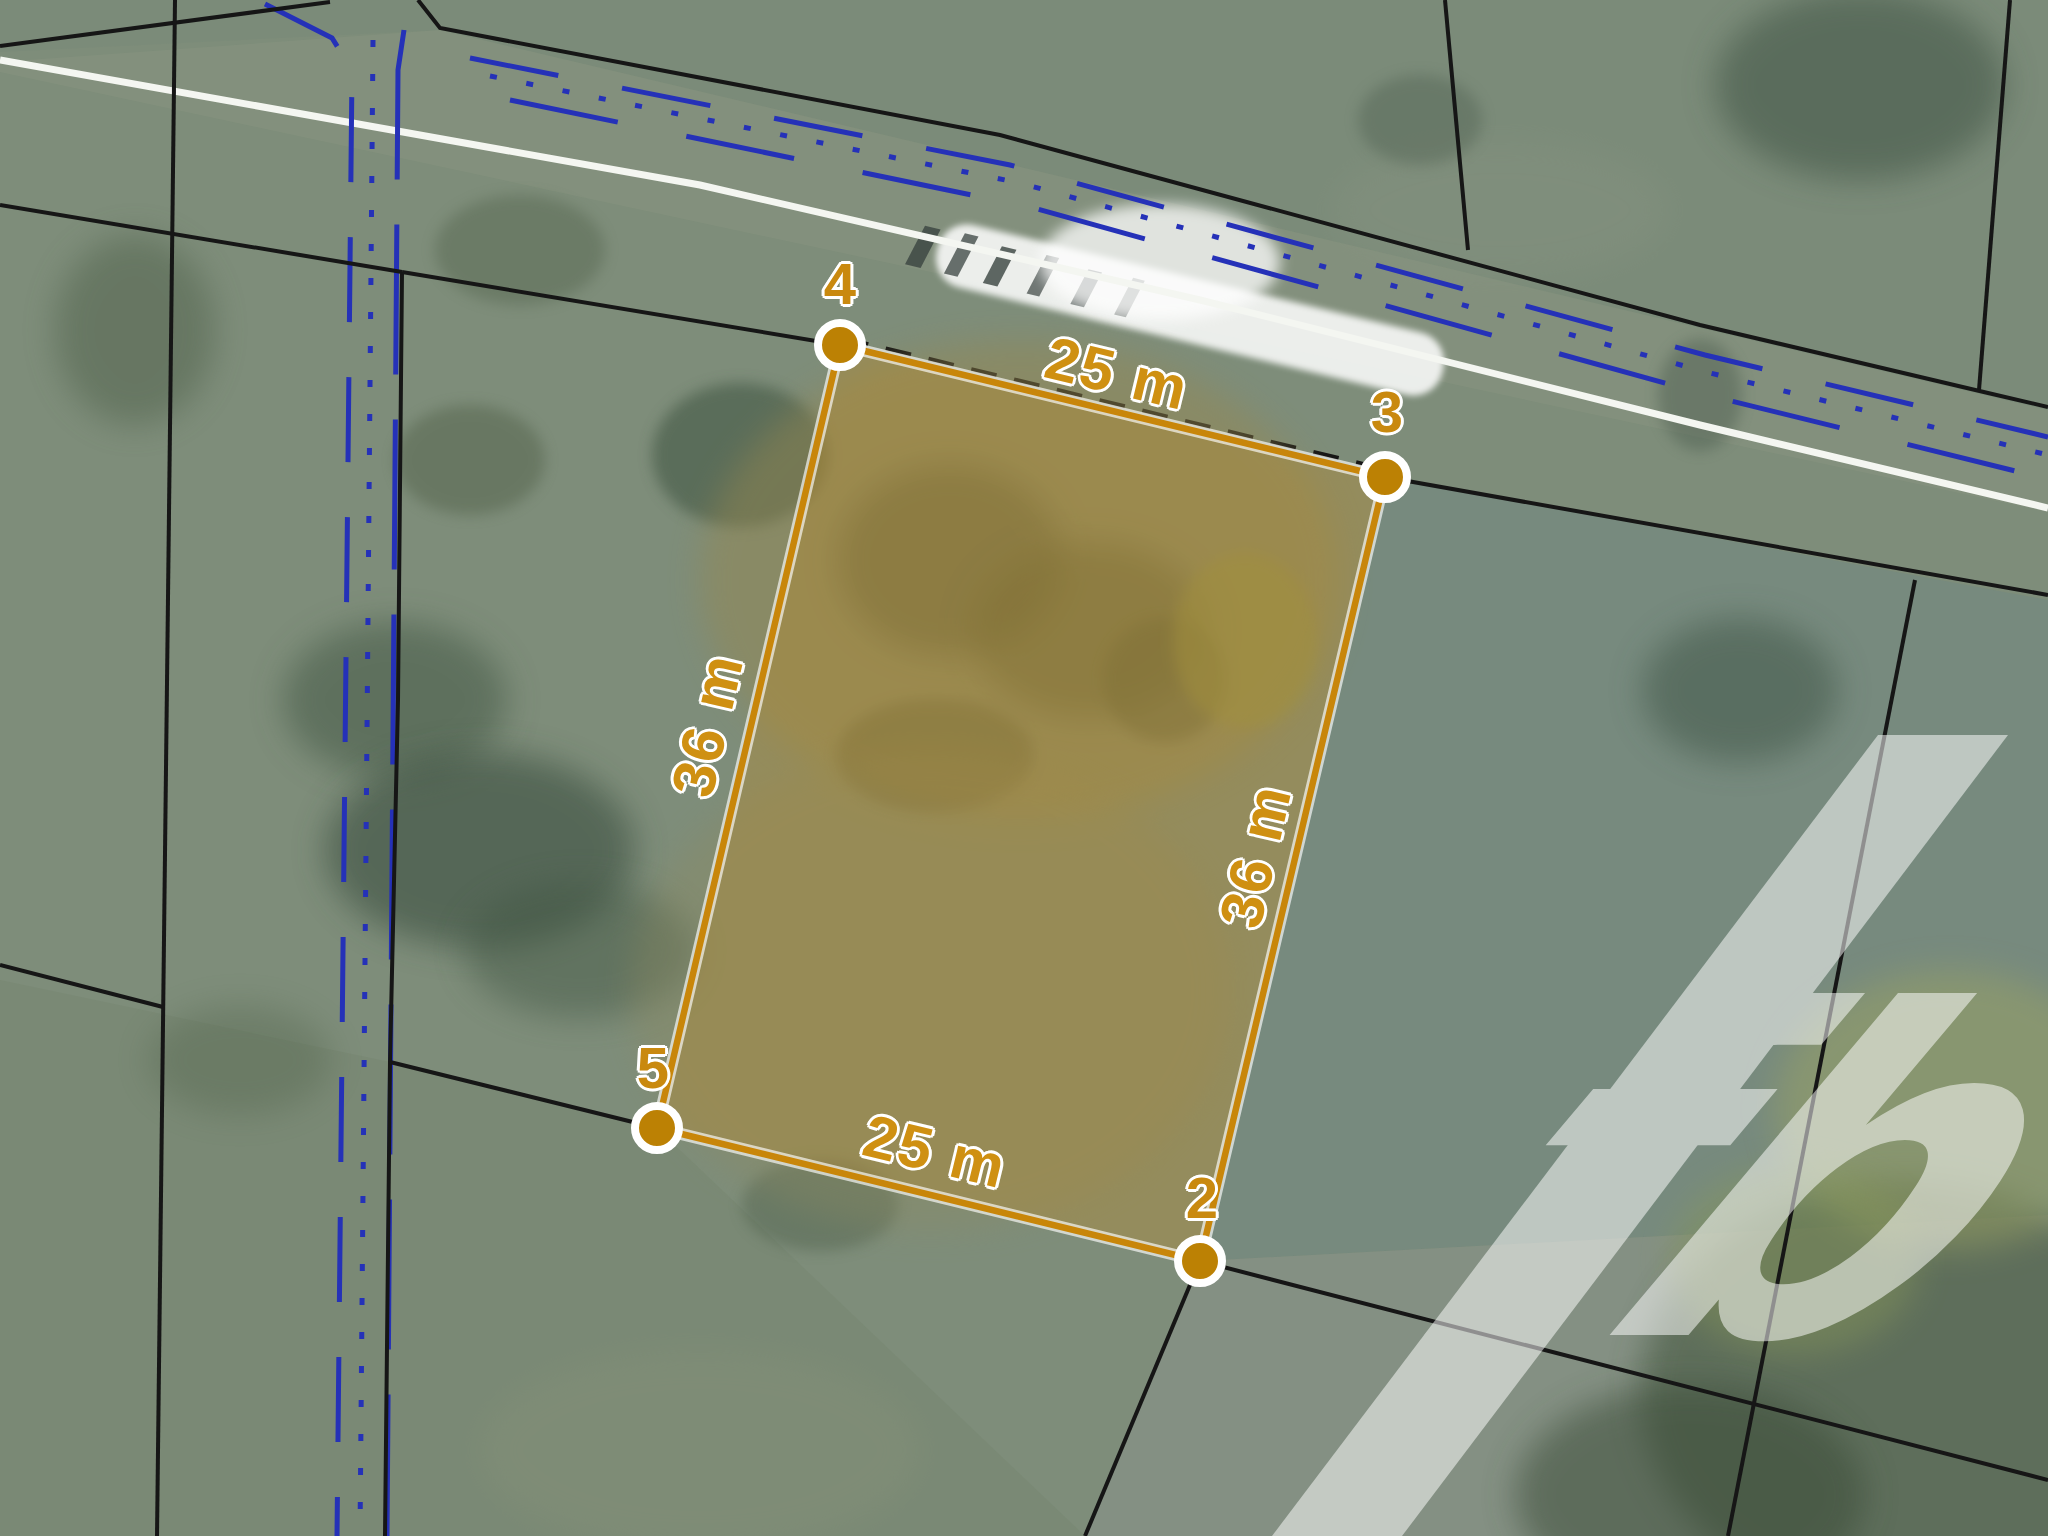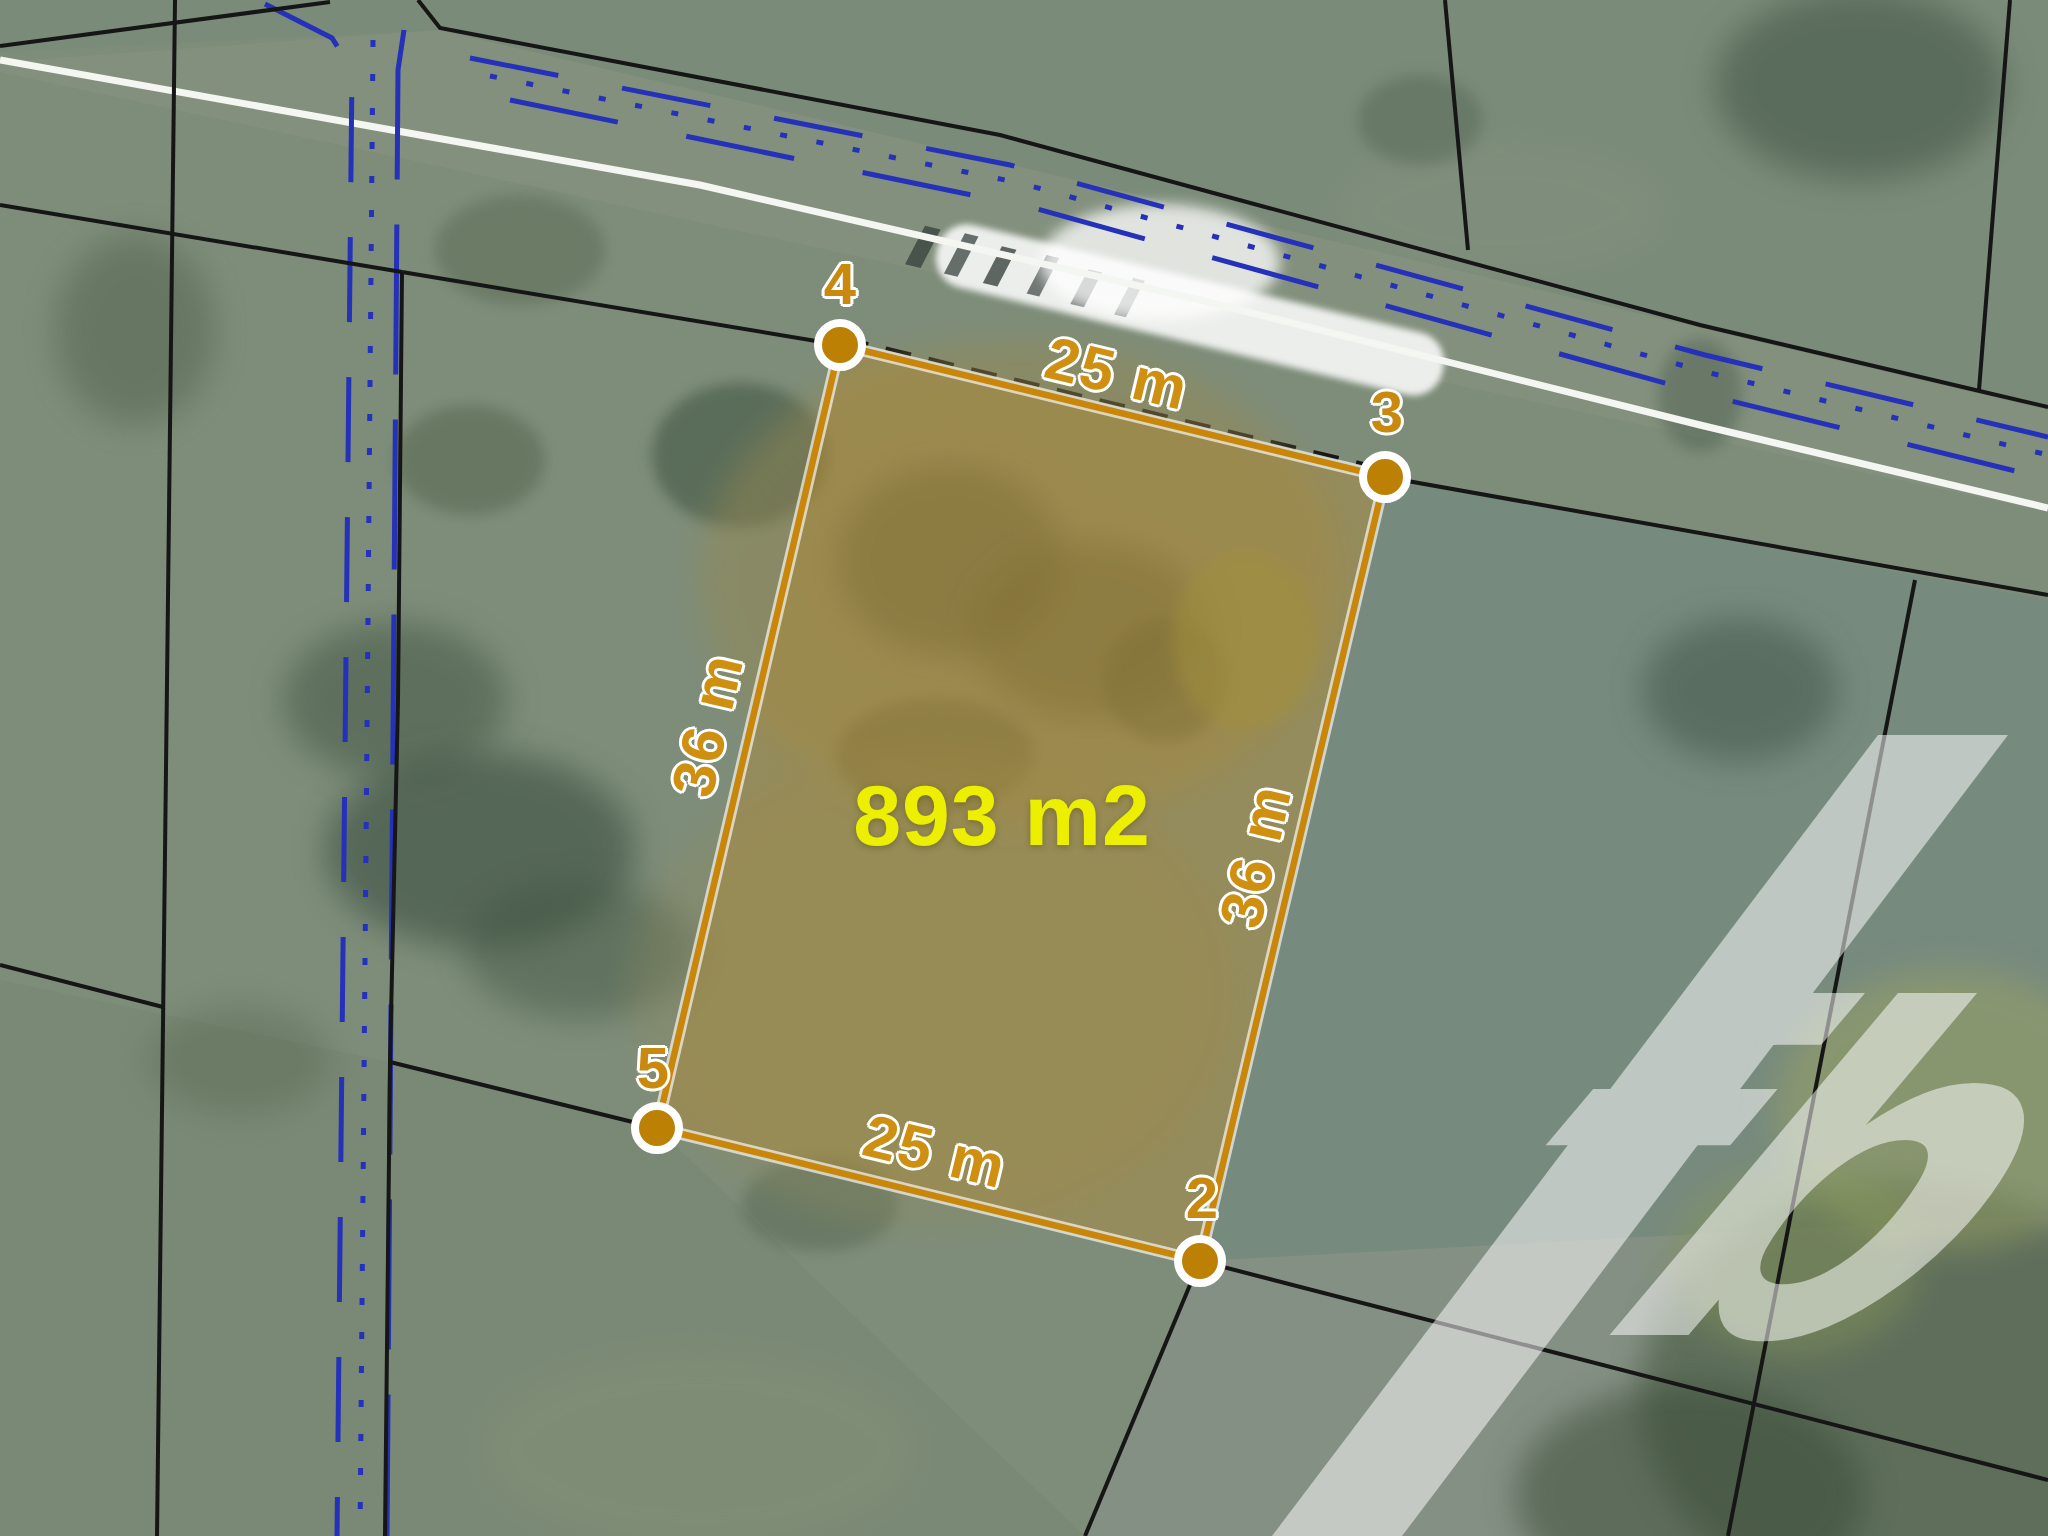--- a/index.html
+++ b/index.html
@@ -143,14 +143,13 @@
   <div class="lbl vlabel" style="left:1387px;top:412px;">3</div>
   <div class="lbl vlabel" style="left:1202px;top:1198px;">2</div>
   <div class="lbl vlabel" style="left:653px;top:1068px;">5</div>
 
   <div class="lbl dim" style="left:1117px;top:374px;transform:translate(-50%,-50%) rotate(13.5deg);">25 m</div>
   <div class="lbl dim" style="left:935px;top:1152px;transform:translate(-50%,-50%) rotate(13.7deg);">25 m</div>
   <div class="lbl dim" style="left:708px;top:725px;transform:translate(-50%,-50%) rotate(-77deg);">36 m</div>
   <div class="lbl dim" style="left:1256px;top:856px;transform:translate(-50%,-50%) rotate(-77deg);">36 m</div>
 
 
-  <div class="lbl area" style="left:1002px;top:815px;">893 m2</div>
 </div>
 
 </body></html>

